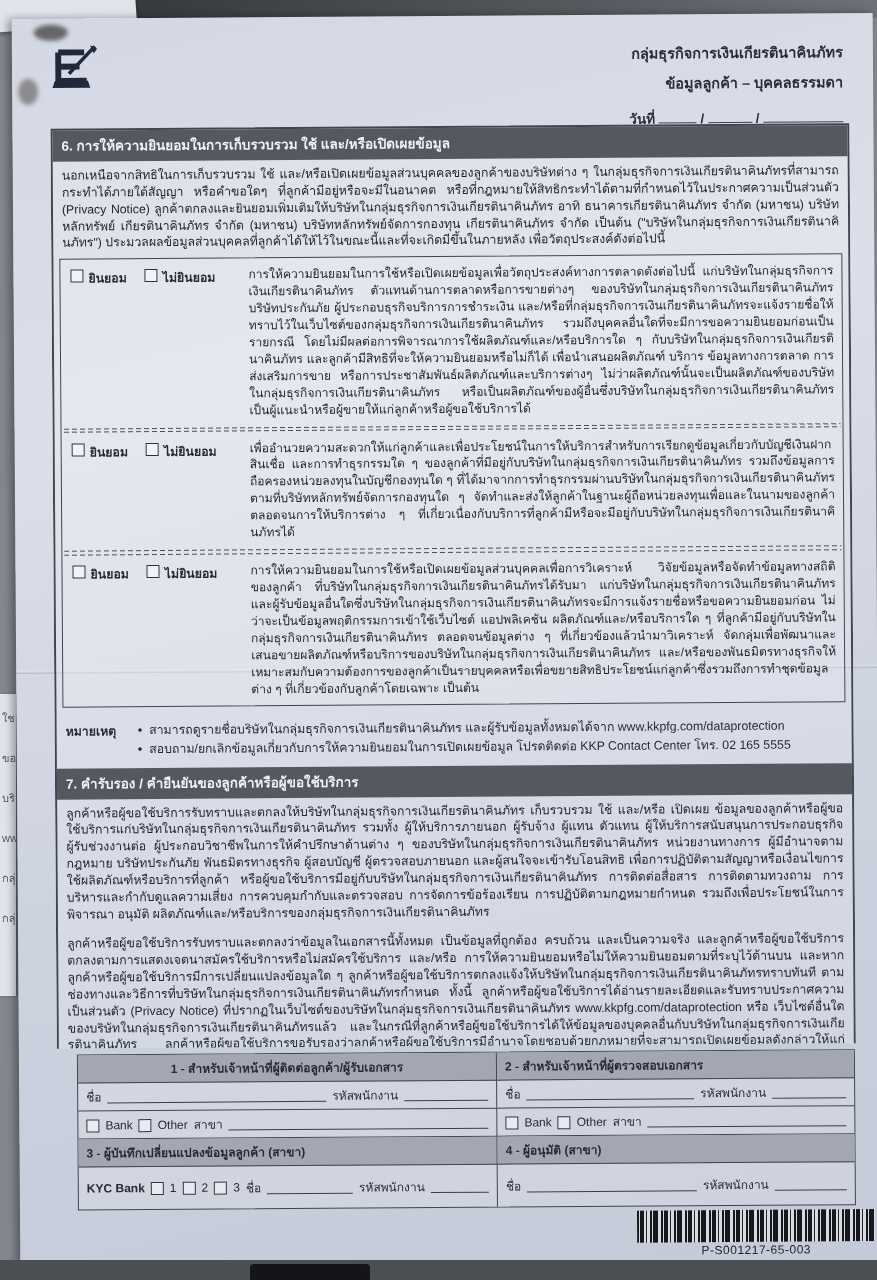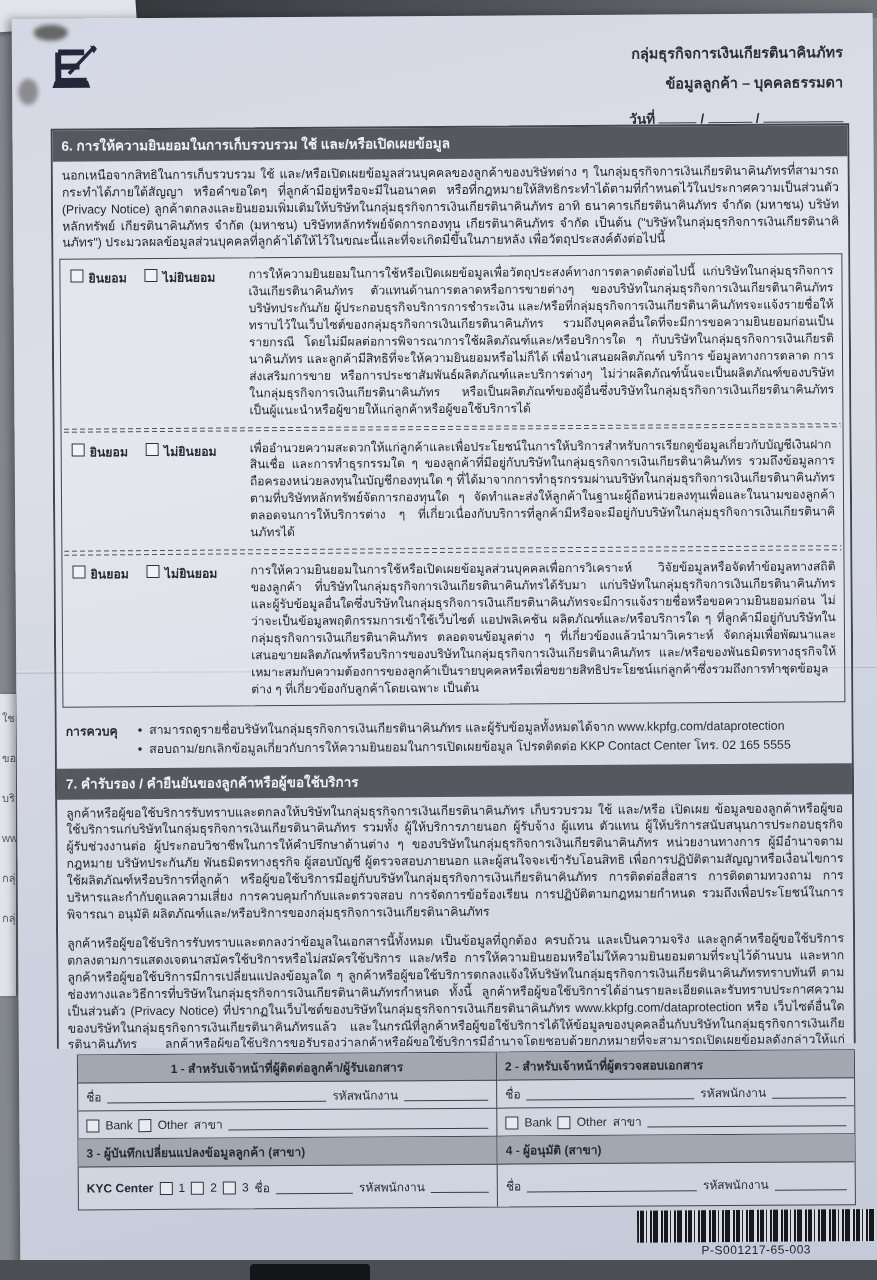--- a/index.html
+++ b/index.html
@@ -184,21 +184,21 @@
             <span class="cb-item">
                 <span class="checkbox"></span>
                 <span>ไม่ยินยอม</span>
               </span>
           </div>
           <div class="consent-text">การให้ความยินยอมในการใช้หรือเปิดเผยข้อมูลส่วนบุคคลเพื่อการวิเคราะห์ วิจัยข้อมูลหรือจัดทำข้อมูลทางสถิติ ของลูกค้า ที่บริษัทในกลุ่มธุรกิจการเงินเกียรตินาคินภัทรได้รับมา แก่บริษัทในกลุ่มธุรกิจการเงินเกียรตินาคินภัทร และผู้รับข้อมูลอื่นใดซึ่งบริษัทในกลุ่มธุรกิจการเงินเกียรตินาคินภัทรจะมีการแจ้งรายชื่อหรือขอความยินยอมก่อน ไม่ว่าจะเป็นข้อมูลพฤติกรรมการเข้าใช้เว็บไซต์ แอปพลิเคชัน ผลิตภัณฑ์และ/หรือบริการใด ๆ ที่ลูกค้ามีอยู่กับบริษัทในกลุ่มธุรกิจการเงินเกียรตินาคินภัทร ตลอดจนข้อมูลต่าง ๆ ที่เกี่ยวข้องแล้วนำมาวิเคราะห์ จัดกลุ่มเพื่อพัฒนาและเสนอขายผลิตภัณฑ์หรือบริการของบริษัทในกลุ่มธุรกิจการเงินเกียรตินาคินภัทร และ/หรือของพันธมิตรทางธุรกิจให้เหมาะสมกับความต้องการของลูกค้าเป็นรายบุคคลหรือเพื่อขยายสิทธิประโยชน์แก่ลูกค้าซึ่งรวมถึงการทำชุดข้อมูลต่าง ๆ ที่เกี่ยวข้องกับลูกค้าโดยเฉพาะ เป็นต้น</div>
         </div>
       </div>
 
       <div class="notes-row">
-        <div class="notes-label">การควบคุ</div>
+        <div class="notes-label">หมายเหตุ</div>
         <div class="notes-list">
           <div>
               <span class="bullet">•</span>
               <span>สามารถดูรายชื่อบริษัทในกลุ่มธุรกิจการเงินเกียรตินาคินภัทร และผู้รับข้อมูลทั้งหมดได้จาก www.kkpfg.com/dataprotection</span>
             </div>
           <div>
               <span class="bullet">•</span>
               <span>สอบถาม/ยกเลิกข้อมูลเกี่ยวกับการให้ความยินยอมในการเปิดเผยข้อมูล โปรดติดต่อ KKP Contact Center โทร. 02 165 5555</span>
             </div>
         </div>
@@ -247,21 +247,21 @@
         <span>สาขา</span>
         <span class="blank fill"></span>
       </div>
     </div>
     <div class="t-row">
       <div class="t-cell t-head">3 - ผู้บันทึกเปลี่ยนแปลงข้อมูลลูกค้า (สาขา)</div>
       <div class="t-cell t-head">4 - ผู้อนุมัติ (สาขา)</div>
     </div>
     <div class="t-row">
       <div class="t-cell" style="min-height:42px">
-        <span class="lbl-b">KYC Center</span>
+        <span class="lbl-b">KYC Bank</span>
         <span class="checkbox"></span>
         <span>1</span>
         <span class="checkbox"></span>
         <span>2</span>
         <span class="checkbox"></span>
         <span>3</span>
         <span>ชื่อ</span>
         <span class="blank fill"></span>
         <span>รหัสพนักงาน</span>
         <span class="blank" style="width:58px"></span>

